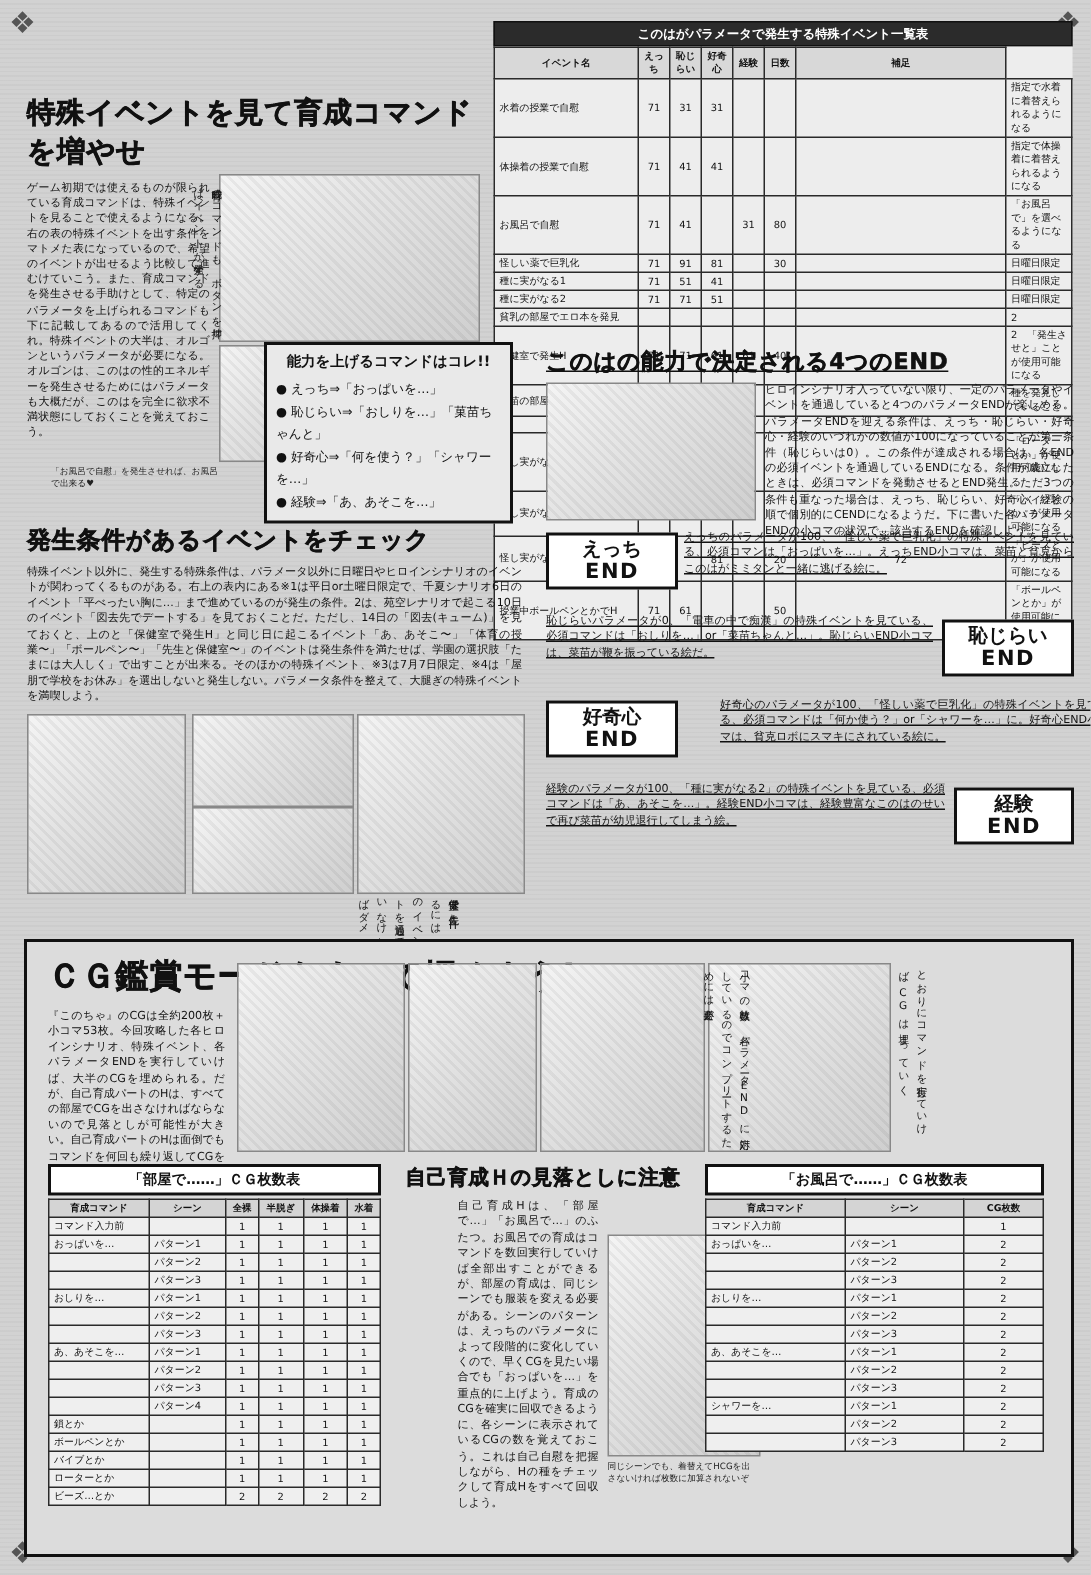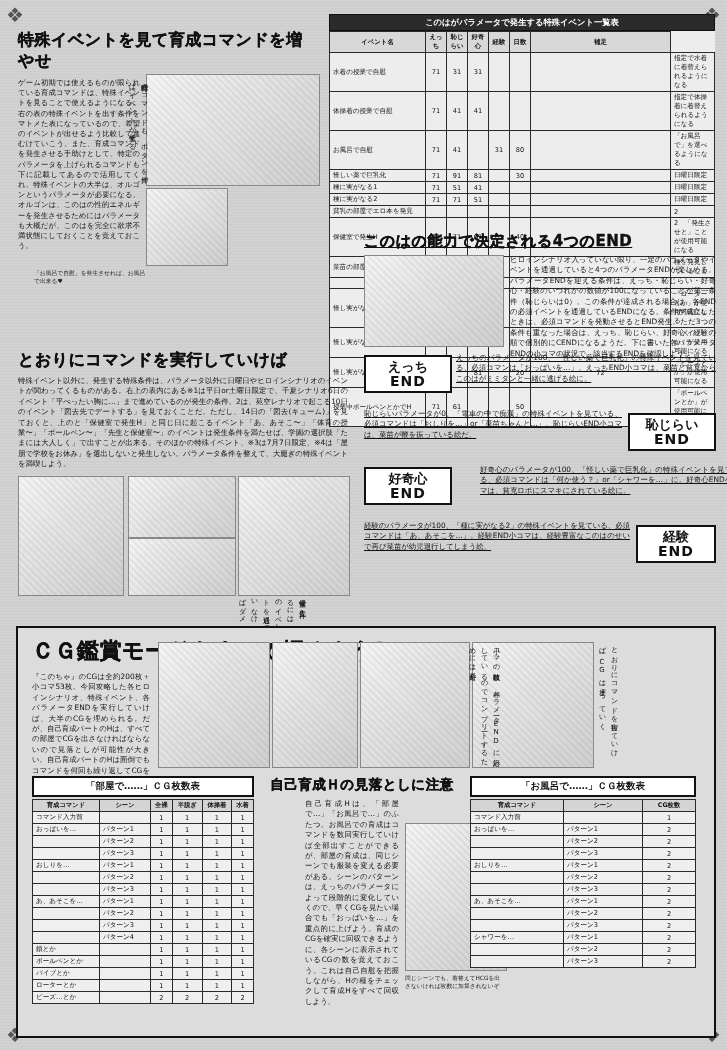--- a/index.html
+++ b/index.html
@@ -48,21 +48,21 @@
     font-size:6.4px;
   }
   #evt-table td{border:1px solid #2a2a2a;padding:1px 2px;text-align:center;height:8px;}
   #evt-table td.l{text-align:left;padding-left:3px;}
   #evt-table col.name{width:96px}
   #evt-table col.num{width:21px}
   #evt-table col.memo{width:140px}
 
   
   #sec1{left:18px;top:30px;width:300px;}
-  #sec1 .hd{font-size:16px;}
+  #sec1 .hd{font-size:19px;margin-top:32px;}
   #sec1 .body{width:122px;font-size:7.3px;line-height:10.2px;text-align:justify;}
   .art{
     background:linear-gradient(135deg,#f4f4f4 0%,#e2e2e2 45%,#cfcfcf 100%);
     border:1px solid #888;position:relative;overflow:hidden;
   }
   .art:after{
     content:"";position:absolute;inset:0;
     background:
       repeating-linear-gradient(45deg, rgba(0,0,0,0.05) 0 2px, rgba(0,0,0,0) 2px 5px);
   }
@@ -286,20 +286,29 @@
     <div class="hd">特殊イベントを見て育成コマンドを増やせ</div>
     <div style="position:relative;height:190px;margin-top:6px;">
       <div class="body" style="position:absolute;left:0;top:0;">ゲーム初期では使えるものが限られている育成コマンドは、特殊イベントを見ることで使えるようになる。右の表の特殊イベントを出す条件をマトメた表になっているので、希望のイベントが出せるよう比較して進むけていこう。また、育成コマンドを発生させる手助けとして、特定のパラメータを上げられるコマンドも下に記載してあるので活用してくれ。特殊イベントの大半は、オルゴンというパラメータが必要になる。オルゴンは、このはの性的エネルギーを発生させるためにはパラメータも大概だが、このはを完全に欲求不満状態にしておくことを覚えておこう。</div>
       <div class="art" style="position:absolute;left:128px;top:-4px;width:172px;height:110px;"></div>
       <div class="vtext" style="position:absolute;left:108px;top:0;height:104px;">育成時のコマンドも、ボタンを押せばイベントが発生する</div>
       <div class="art" style="position:absolute;left:128px;top:110px;width:80px;height:76px;"></div>
       <div class="cap" style="position:absolute;left:16px;top:192px;width:112px;">「お風呂で自慰」を発生させれば、お風呂で出来る♥</div>
     </div>
   </div>
 
+  <div class="blk" id="cmdbox">
+    <div class="t">能力を上げるコマンドはコレ!!</div>
+    <ul id="cmd-ul">
+        <li>● えっち⇒「おっぱいを…」</li>
+        <li>● 恥じらい⇒「おしりを…」「菓苗ちゃんと」</li>
+        <li>● 好奇心⇒「何を使う？」「シャワーを…」</li>
+        <li>● 経験⇒「あ、あそこを…」</li>
+      </ul>
+  </div>
 
   <div class="blk" id="sec2">
     <div class="hd">このはの能力で決定される4つのEND</div>
     <div style="position:relative;height:92px;margin-top:4px;">
       <div class="art" style="position:absolute;left:0;top:0;width:138px;height:90px;"></div>
       <div class="body-text" style="position:absolute;left:146px;top:0;width:206px;">ヒロインシナリオ入っていない限り、一定のパラメータやイベントを通過していると4つのパラメータENDが楽しめる。パラメータENDを迎える条件は、えっち・恥じらい・好奇心・経験のいづれかの数値が100になっていることが第一条件（恥じらいは0）。この条件が達成される場合は、各ENDの必須イベントを通過しているENDになる。条件が成立したときは、必須コマンドを発動させるとEND発生。ただ3つの条件も重なった場合は、えっち、恥じらい、好奇心、経験の順で個別的にCENDになるようだ。下に書いた各パラメータENDの小コマの状況で、該当するENDを確認しよう。</div>
     </div>
 
     <div style="position:relative;margin-top:6px;">
 
@@ -331,21 +340,21 @@
         <span class="endbadge" style="position:absolute;right:0;top:4px;width:66px;">
           <span class="s1">経験</span>
           <span class="s2">END</span>
         </span>
         <div class="body-text" style="margin-right:84px;width:266px;">経験のパラメータが100、「種に実がなる2」の特殊イベントを見ている、必須コマンドは「あ、あそこを…」。経験END小コマは、経験豊富なこのはのせいで再び菜苗が幼児退行してしまう絵。</div>
       </div>
     </div>
   </div>
 
   <div class="blk" id="sec3">
-    <div class="hd">とおりにコマンドを実行していけば</div>
+    <div class="hd">発生条件があるイベントをチェック</div>
     <div class="body-text" style="margin-top:5px;width:330px;">特殊イベント以外に、発生する特殊条件は、パラメータ以外に日曜日やヒロインシナリオのイベントが関わってくるものがある。右上の表内にある※1は平日or土曜日限定で、千夏シナリオ6日のイベント「平べったい胸に…」まで進めているのが発生の条件。2は、苑空レナリオで起こる10日のイベント「図去先でデートする」を見ておくことだ。ただし、14日の「図去(キューム)」を見ておくと、上のと「保健室で発生H」と同じ日に起こるイベント「あ、あそこ〜」「体育の授業〜」「ボールペン〜」「先生と保健室〜」のイベントは発生条件を満たせば、学園の選択肢「たまには大人しく」で出すことが出来る。そのほかの特殊イベント、※3は7月7日限定、※4は「屋朋で学校をお休み」を選出しないと発生しない。パラメータ条件を整えて、大腿ぎの特殊イベントを満喫しよう。</div>
     <div style="position:relative;height:160px;margin-top:6px;">
       <div class="art" style="position:absolute;left:0;top:0;width:104px;height:118px;"></div>
       <div class="art" style="position:absolute;left:110px;top:0;width:106px;height:60px;"></div>
       <div class="art" style="position:absolute;left:110px;top:62px;width:106px;height:56px;"></div>
       <div class="art" style="position:absolute;left:220px;top:0;width:110px;height:118px;"></div>
       <div class="vtext" style="position:absolute;left:218px;top:118px;height:38px;">保健室で先生とHするには、上のイベントを通過していなければダメ</div>
     </div>
   </div>
 

